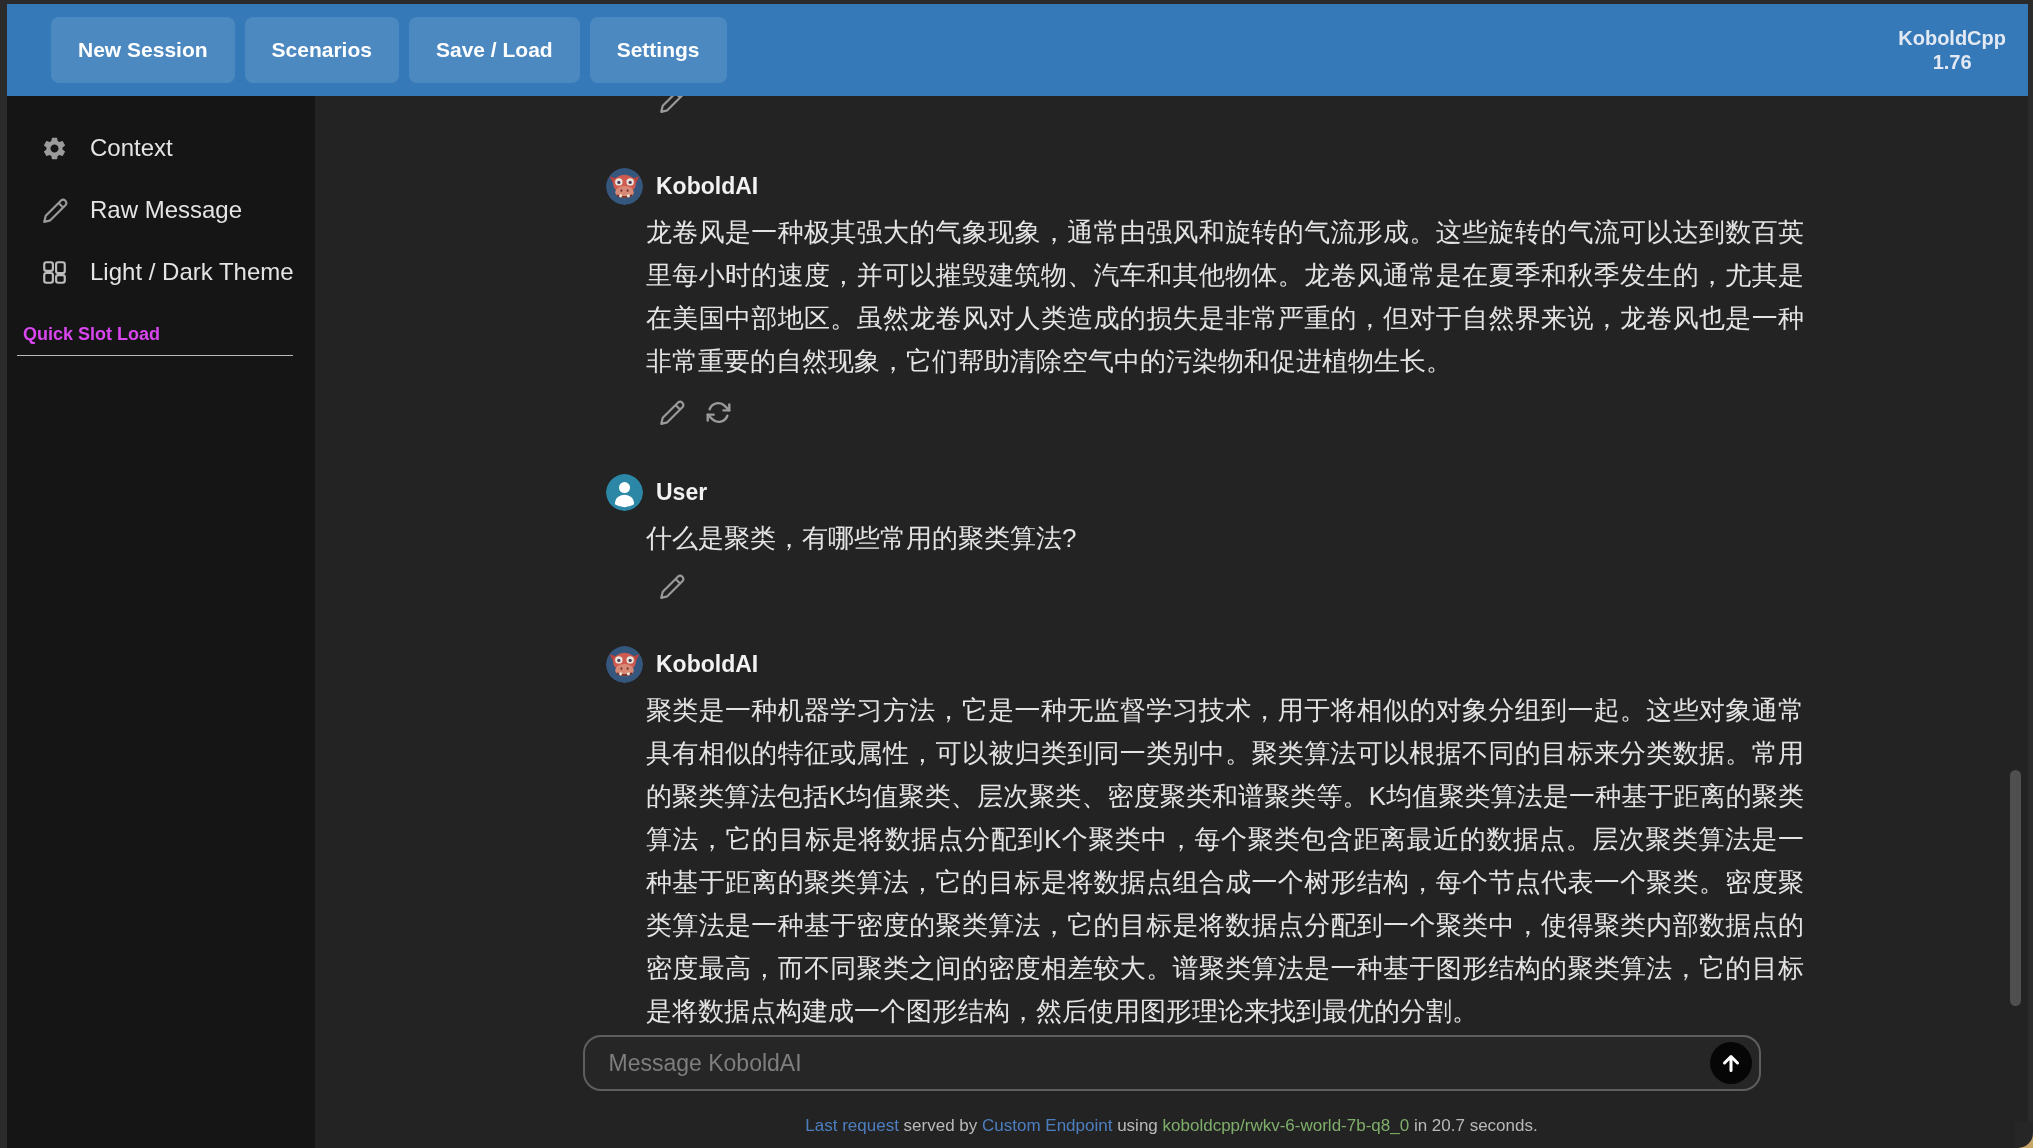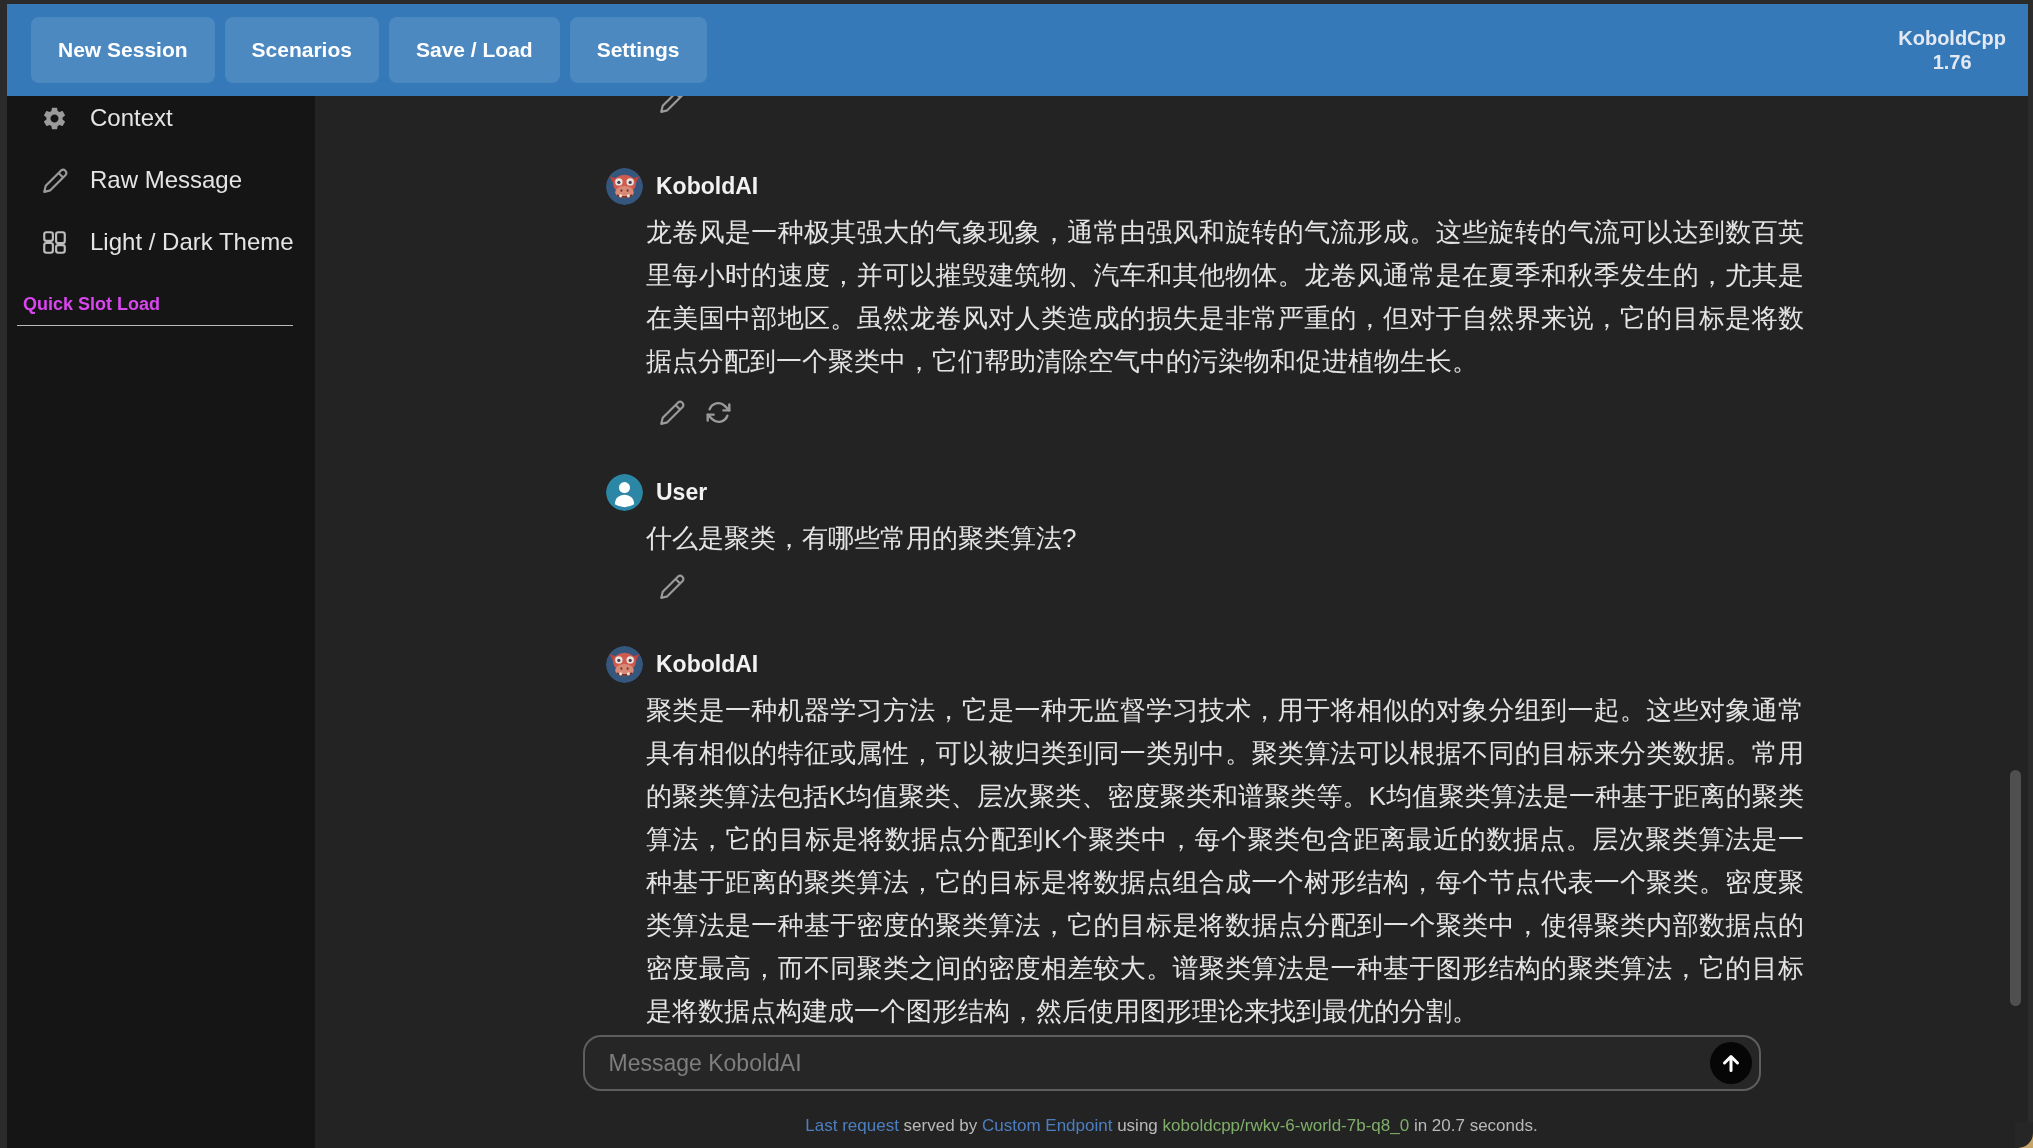--- a/index.html
+++ b/index.html
@@ -3,31 +3,31 @@
 <meta charset="utf-8">
 <style>
   * { margin:0; padding:0; box-sizing:border-box; }
   html,body { width:2033px; height:1148px; overflow:hidden; }
   body { background:#2b2b2b; font-family:"Liberation Sans","DejaVu Sans",sans-serif; position:relative; }
 
   .app { position:absolute; left:7px; top:4px; right:5px; bottom:0; }
 
   
   .topbar { position:absolute; left:0; top:0; right:0; height:92px; background:#3579b9;
-            display:flex; align-items:center; }
+            display:flex; align-items:center;padding-left:20px; }
   .topbar-buttons { display:flex; gap:10px; margin-left:24px; }
   .tb-btn { background:#4c89c1; border:none; border-radius:8px; height:66px; padding:0 27px;
             color:#fff; font-weight:bold; font-size:21px; font-family:inherit; cursor:pointer; }
   .version { position:absolute; right:22px; top:50%; transform:translateY(-50%);
              color:#e3e9f2; font-weight:bold; font-size:20px; line-height:1.2; text-align:center; }
 
   
   .sidebar { position:absolute; left:0; top:92px; width:308px; bottom:0; background:#151515; }
   .side-item { display:flex; align-items:center; gap:22px; margin:0 0 18px 34px; height:44px; cursor:pointer; }
-  .side-item:first-child { }
+  .side-item:first-child { margin-top:30px; }
   .side-item .ico { width:27px; height:27px; flex:0 0 auto; display:flex; }
   .side-item .lbl { color:#e4e4e4; font-size:24px; white-space:nowrap; }
   .quick-head { color:#d946ef; font-weight:bold; font-size:18px; margin:30px 0 10px 16px; }
   .side-hr { border:none; border-top:1px solid #b9b9b9; width:276px; margin-left:10px; }
 
   
   .main { position:absolute; left:308px; top:92px; right:0; bottom:0; background:#232323; }
   .chat { position:absolute; left:0; right:0; top:0; bottom:104px; overflow:hidden; }
   .chat-col { width:1200px; margin-left:291px; }
 
@@ -172,21 +172,21 @@
         </div>
         <div class="gap44"></div>
 
         <div>
           <div class="name-row">
             <svg class="avatar" viewBox="0 0 36 36">
                 <use href="#def-kobold"></use>
               </svg>
             <span class="author">KoboldAI</span>
           </div>
-          <div class="msg-text">龙卷风是一种极其强大的气象现象，通常由强风和旋转的气流形成。这些旋转的气流可以达到数百英里每小时的速度，并可以摧毁建筑物、汽车和其他物体。龙卷风通常是在夏季和秋季发生的，尤其是在美国中部地区。虽然龙卷风对人类造成的损失是非常严重的，但对于自然界来说，它的目标是将数据点分配到一个聚类中，它们帮助清除空气中的污染物和促进植物生长。</div>
+          <div class="msg-text">龙卷风是一种极其强大的气象现象，通常由强风和旋转的气流形成。这些旋转的气流可以达到数百英里每小时的速度，并可以摧毁建筑物、汽车和其他物体。龙卷风通常是在夏季和秋季发生的，尤其是在美国中部地区。虽然龙卷风对人类造成的损失是非常严重的，但对于自然界来说，龙卷风也是一种非常重要的自然现象，它们帮助清除空气中的污染物和促进植物生长。</div>
           <div class="gap16"></div>
           <div class="icon-row">
             <svg class="msg-ico" viewBox="0 0 25 25">
                 <use href="#def-pencil"></use>
               </svg>
             <svg class="msg-ico" viewBox="0 0 25 25">
                 <use href="#def-refresh"></use>
               </svg>
           </div>
         </div>

